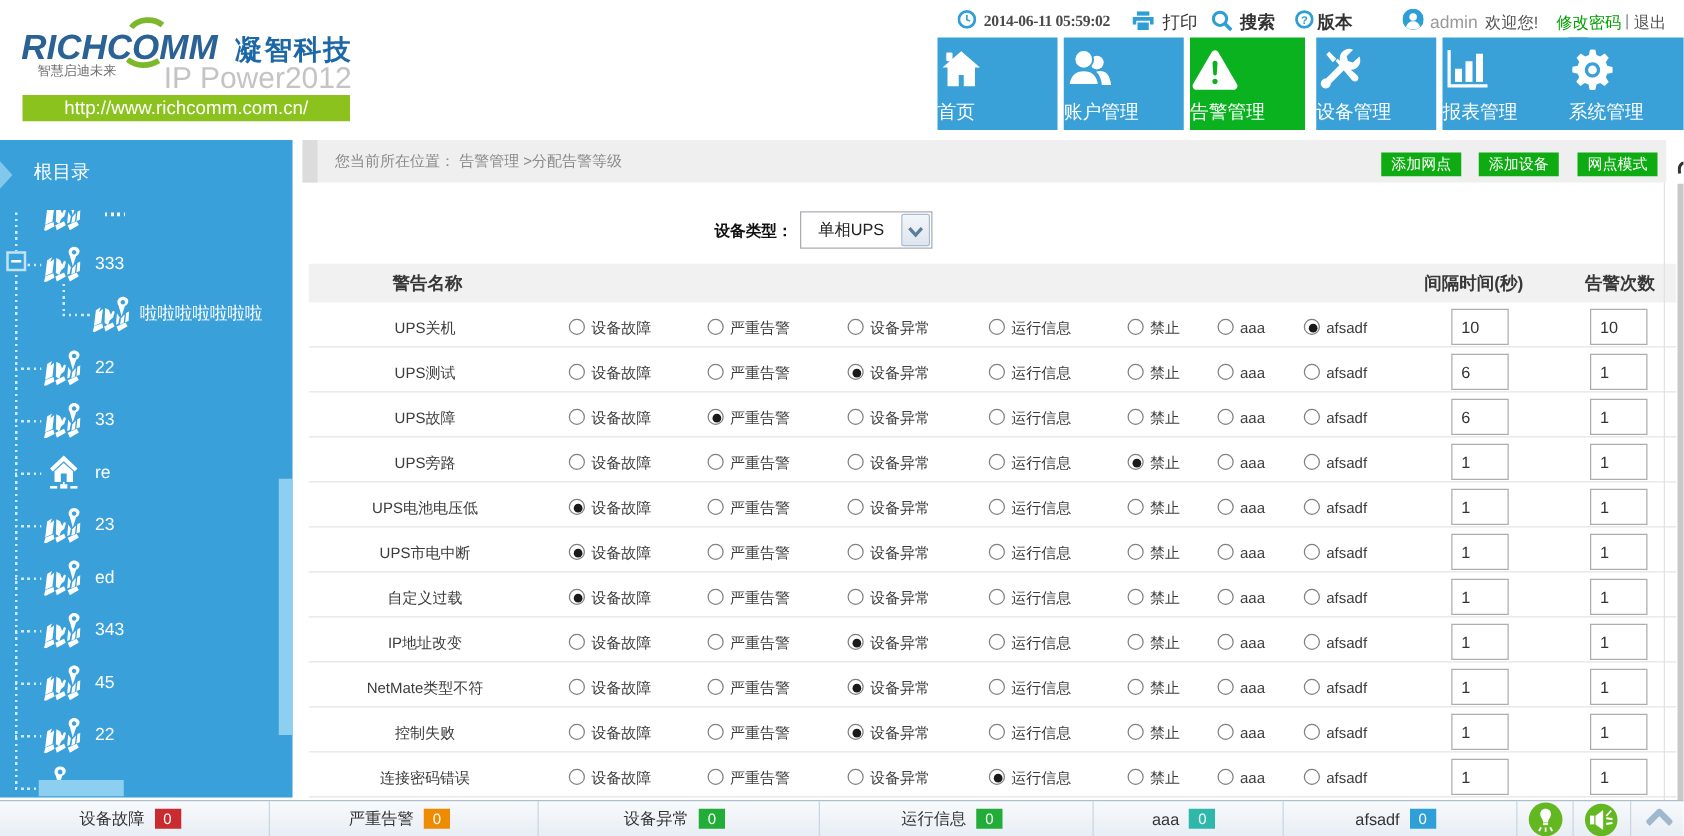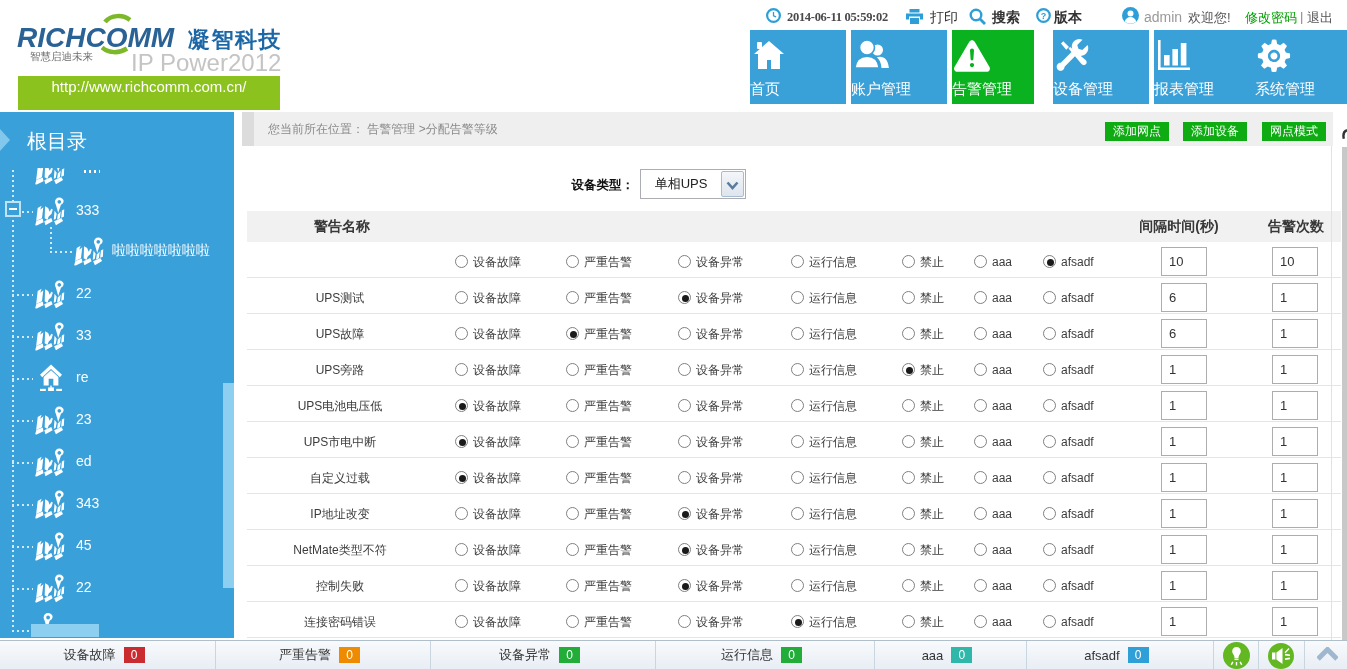--- a/index.html
+++ b/index.html
@@ -4,33 +4,33 @@
 * { margin:0; padding:0; box-sizing:border-box; }
 html,body { width:1347px; height:669px; overflow:hidden; }
 body { position:relative; font-family:"Liberation Sans",sans-serif; background:#fff; }
 .abs { position:absolute; }
 
 
 .richcomm { position:absolute; left:17px; top:22px; font-style:italic; font-weight:bold; font-size:28px; color:#2a6295; letter-spacing:0; }
 .cnname { position:absolute; left:188px; top:25px; font-weight:bold; font-size:22px; color:#1c68a6; letter-spacing:1.5px; }
 .slogan { position:absolute; left:30px; top:50px; font-size:10.5px; color:#6f6f6f; }
 .ippower { position:absolute; left:131px; top:49px; font-size:24px; color:#c4c4c4; }
-.urlbar { position:absolute; left:18px; top:76px; width:262px; height:34px; background:#8cc21e; color:#fff; font-size:15px; text-align:center; line-height:21px; }
+.urlbar { position:absolute; left:18px; top:76px; width:262px; height:21px; background:#8cc21e; color:#fff; font-size:15px; text-align:center; line-height:21px; }
 
 
 .ti { position:absolute; top:9px; font-size:13px; color:#4d4d4d; }
 
 
 .tab { position:absolute; top:30px; height:74px; }
 .tabico { margin-top:8px; height:36px; }
 .tabtxt { color:#fff; font-size:15px; margin-top:6px; }
 
 
 .sidebar { position:absolute; left:0; top:112px; width:234px; height:526px; background:#3aa0da; overflow:hidden; }
-.sb-title { position:absolute; left:27px; top:16px; color:#fff; font-size:20px; }
+.sb-title { position:absolute; left:27px; top:16px; color:#fff; font-size:15px; }
 .sb-tri { position:absolute; left:0; top:17px; width:0; height:0; border-top:11px solid transparent; border-bottom:11px solid transparent; border-left:10px solid #82c7ec; }
 .tree { position:absolute; left:0; top:-112px; width:234px; height:750px; }
 .mapi { position:absolute; }
 .tl { position:absolute; color:#fff; font-size:14px; line-height:18px; }
 .vdot { position:absolute; width:2px; background:repeating-linear-gradient(180deg,#cfeafa 0 2px,transparent 2px 5px); }
 .hdot { position:absolute; height:2px; background:repeating-linear-gradient(90deg,#cfeafa 0 2px,transparent 2px 5px); }
 .minusbox { position:absolute; width:16px; height:16px; border:2px solid #bfe3f5; background:#3aa0da; }
 .minusbox div { position:absolute; left:2px; top:5px; width:8px; height:2px; background:#fff; }
 
 
@@ -130,21 +130,21 @@
           <circle cx="26.5" cy="12" r="5.5"></circle>
           <path d="M30.5 30c-.4-4.8-2-8.6-4.6-10.7 1-.4 2-.6 3.1-.6 4.8 0 8.1 3.4 8.9 11.3z"></path>
           <g stroke="#3aa0d8" stroke-width="1.6">
             <circle cx="16" cy="9.5" r="7.5"></circle>
             <path d="M16 18.2c6.2 0 11.2 3.7 12.2 11.8H3.8c1-8.1 6-11.8 12.2-11.8z"></path>
           </g>
         </g>
       </svg></div>
     <div class="tabtxt">账户管理</div>
   </div>
-<div class="tab" style="left:952px;width:82px;background:#09b21e">
+<div class="tab" style="left:952px;width:92px;background:#09b21e">
     <div class="tabico"><svg width="40" height="34" viewBox="0 0 40 34">
         <path fill="#fff" d="M20 2.2c1.1 0 2.1.6 2.7 1.6l14.8 25.3c.6 1 .6 2.2 0 3.2-.6 1-1.6 1.5-2.7 1.5H5.2c-1.1 0-2.1-.5-2.7-1.5-.6-1-.6-2.2 0-3.2L17.3 3.8c.6-1 1.6-1.6 2.7-1.6zm0 8.3c-1.1 0-2 .9-2 2l.6 8.5c0 .8.6 1.4 1.4 1.4s1.4-.6 1.4-1.4l.6-8.5c0-1.1-.9-2-2-2zm0 14.5c-1.2 0-2.1.9-2.1 2.1s.9 2.1 2.1 2.1 2.1-.9 2.1-2.1-.9-2.1-2.1-2.1z"></path>
       </svg></div>
     <div class="tabtxt">告警管理</div>
   </div>
 <div class="tab" style="left:1053px;width:96px;background:#3aa0d8">
     <div class="tabico"><svg width="40" height="34" viewBox="0 0 40 34">
         <g fill="#fff">
           <path d="M10.3 3.2 8 5.5l5.2 6.2 2.8-2.8zM15.5 10.5 28.5 26c1.2 1.4 3.2 1.5 4.4.3 1.2-1.2 1.1-3.2-.3-4.4L17.1 8.9z"></path>
           <path d="M31.5 3c-3.6-1.5-7.6.2-9.1 3.7-.9 2.2-.6 4.5.5 6.3L8.4 25.5c-1.3-.2-2.6.2-3.6 1.2-1.6 1.6-1.6 4.2 0 5.8l.1.1 8-8.4 9.3-9.7c1.9 1 4.3 1.2 6.4.3 3.6-1.5 5.3-5.6 3.8-9.1l-4.6 4.6-4-1.7-1.6-4z" fill-opacity="0"></path>
@@ -387,20 +387,21 @@
     </div>
 </div>
 
 <div class="table">
   <div class="thead">
     <span style="left:0;width:190px">警告名称</span>
     <span style="left:862px;width:140px">间隔时间(秒)</span>
     <span style="left:979px;width:140px">告警次数</span>
   </div>
 <div class="trow">
+      <span class="tname">UPS关机</span>
       <span class="rd" style="left:208px"></span>
       <span class="rlab" style="left:226px">设备故障</span>
       <span class="rd" style="left:319px"></span>
       <span class="rlab" style="left:337px">严重告警</span>
       <span class="rd" style="left:431px"></span>
       <span class="rlab" style="left:449px">设备异常</span>
       <span class="rd" style="left:544px"></span>
       <span class="rlab" style="left:562px">运行信息</span>
       <span class="rd" style="left:655px"></span>
       <span class="rlab" style="left:673px">禁止</span>

